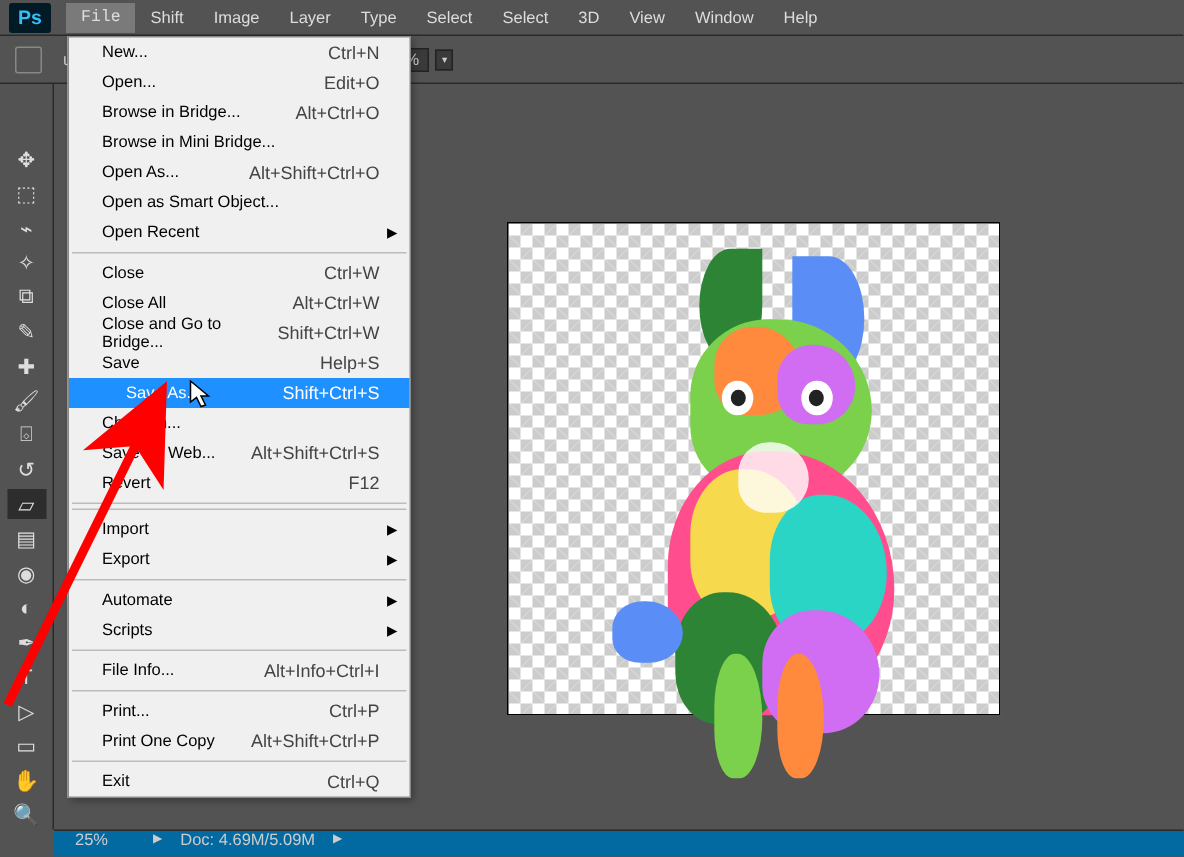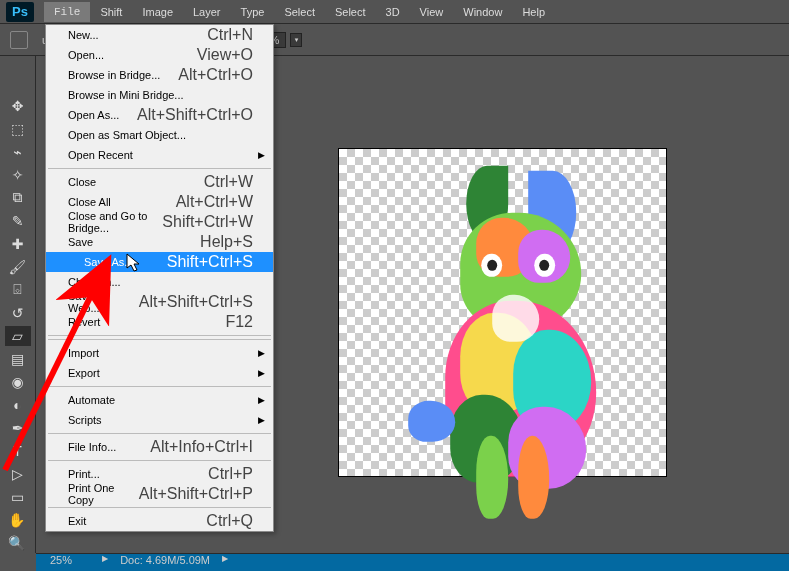--- a/index.html
+++ b/index.html
@@ -30,21 +30,21 @@
 
 .statusbar { position: absolute; left: 36px; bottom: 0; right: 0; height: 18px; background: #0369a1; border-top: 1px solid #2a2a2a; display: flex; align-items: flex-start; gap: 12px; padding-left: 14px; color: #ccc; font-size: 10px; }
 .statusbar .zoom { min-width: 40px; }
 .statusbar .tri { font-size: 8px; }
 
 .dropdown { position: absolute; left: 45px; top: 24px; width: 229px; background: #f0f0f0; border: 1px solid #8a8a8a; color: #000; z-index: 100; box-shadow: 2px 2px 5px rgba(0,0,0,.3); }
 .dd-row { display: flex; justify-content: space-between; align-items: center; height: 20px; padding: 0 20px 0 22px; position: relative; }
 .dd-row.highlight { background: #1e90ff; color: #fff; padding-left: 38px; }
 .dd-row .arrow { position: absolute; right: 8px; font-size: 9px; }
 .dd-sep { height: 1px; background: #bbb; margin: 3px 2px; }
-.dd-short { color: #444; font-size: 16px; }
+.dd-short { color: #444; font-size: 12px; }
 .dd-row.highlight .dd-short { color: #fff; }
 
 .cursor { position: absolute; left: 126px; top: 253px; z-index: 200; pointer-events: none; }
 .annot-arrow { position: absolute; z-index: 199; pointer-events: none; left: 0; top: 0; }
 
 .cat { position: absolute; left: 50%; top: 50%; transform: translate(-50%,-50%); width: 80%; height: 90%; }
 .blob { position: absolute; border-radius: 50% 60% 55% 45%; filter: blur(0.5px); }
 </style>
 </head>
 <body>
@@ -133,21 +133,21 @@
   <span class="tri">▶</span>
 </div>
 
 <div class="dropdown" id="dropdown">
     <div class="dd-row">
       <span>New...</span>
       <span class="dd-short">Ctrl+N</span>
     </div>
     <div class="dd-row">
       <span>Open...</span>
-      <span class="dd-short">View+O</span>
+      <span class="dd-short">Edit+O</span>
     </div>
     <div class="dd-row">
       <span>Browse in Bridge...</span>
       <span class="dd-short">Alt+Ctrl+O</span>
     </div>
     <div class="dd-row">
       <span>Browse in Mini Bridge...</span>
     </div>
     <div class="dd-row">
       <span>Open As...</span>

